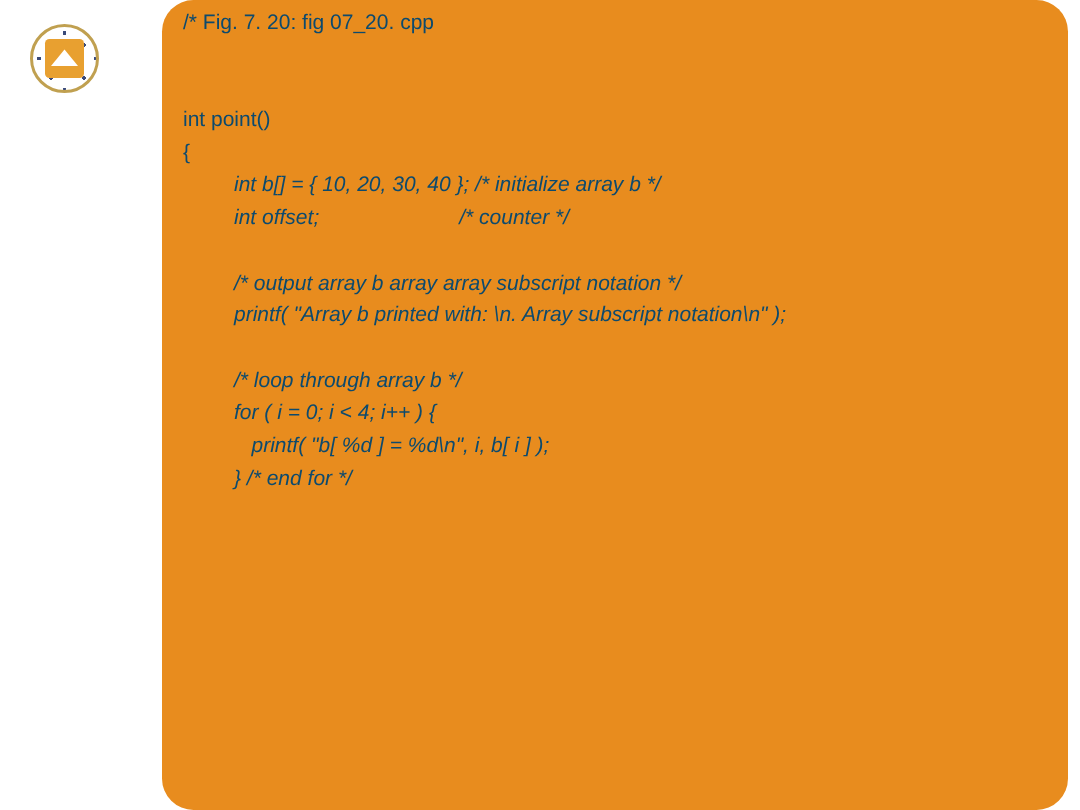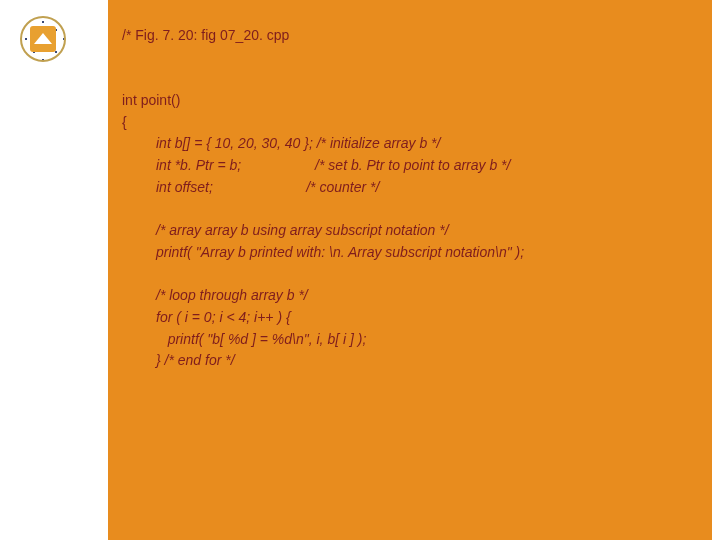--- a/index.html
+++ b/index.html
@@ -62,23 +62,24 @@
     border-bottom: 11px solid #ffffff;
     transform: translate(-50%, -55%);
   }
   .code-panel {
     position: absolute;
     left: 108px;
     top: 0;
     width: 604px;
     height: 540px;
     background: #e88c1e;
-    color: #7f1d1d;
-    padding: 25px 14px 20px 14px;
+    color: #0c4a6e;
+    padding: 4px 14px 20px 14px;
     line-height: 1.55;
+    border-radius: 21px;
   }
   .code-panel p {
     white-space: pre;
     font-family: Arial, Helvetica, sans-serif;
   }
   .blank { height: 1.55em; }
   .ind2 { padding-left: 34px; font-style: italic; }
 </style>
 </head>
 <body>
@@ -92,23 +93,22 @@
   </div>
 </div>
 
 <div class="code-panel">
   <p>/* Fig. 7. 20: fig 07_20. cpp</p>
   <div class="blank"></div>
   <div class="blank"></div>
   <p>int point()</p>
   <p>{</p>
   <p class="ind2">int b[] = { 10, 20, 30, 40 }; /* initialize array b */</p>
-  <p class="ind2">int *b. Ptr = b;                   /* set b. Ptr to point to array b */</p>
   <p class="ind2">int offset;                        /* counter */</p>
   <div class="blank"></div>
-  <p class="ind2">/* array array b using array subscript notation */</p>
+  <p class="ind2">/* output array b array array subscript notation */</p>
   <p class="ind2">printf( "Array b printed with: \n. Array subscript notation\n" );</p>
   <div class="blank"></div>
   <p class="ind2">/* loop through array b */</p>
   <p class="ind2">for ( i = 0; i &lt; 4; i++ ) {</p>
   <p class="ind2">   printf( "b[ %d ] = %d\n", i, b[ i ] ); </p>
   <p class="ind2">} /* end for */</p>
 </div>
 
 </body></html>

